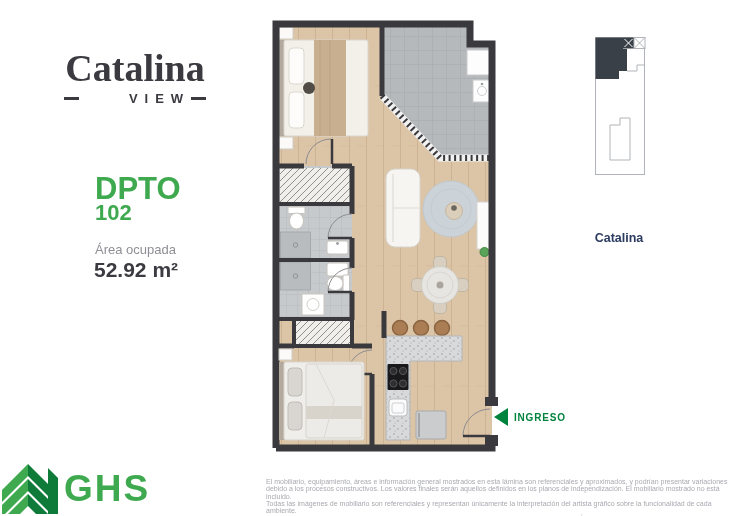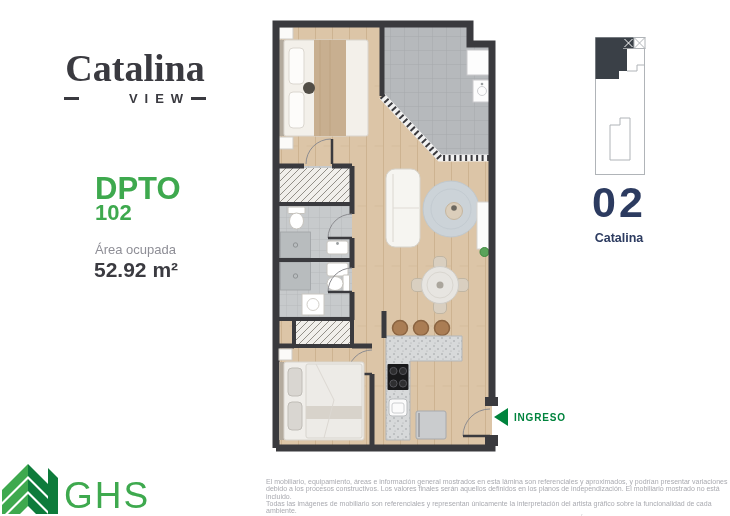--- a/index.html
+++ b/index.html
@@ -28,22 +28,22 @@
 
   
   .plan-wrap{position:absolute;left:264px;top:8px;}
   .entry{position:absolute;left:494px;top:408px;display:flex;align-items:center;gap:6px;}
   .entry-arrow{width:0;height:0;border-top:9px solid transparent;border-bottom:9px solid transparent;
                border-right:14px solid #00833D;}
   .entry-label{color:#00833D;font-size:10px;font-weight:bold;letter-spacing:0.8px;}
 
   
   .ghs{position:absolute;left:-4px;top:452px;display:flex;align-items:flex-end;}
-  .ghs-text{color:#3EA94E;font-size:37px;font-weight:400;letter-spacing:2px;line-height:1;
-            margin-left:4px;margin-bottom:0;}
+  .ghs-text{color:#3EA94E;font-size:37px;font-weight:700;letter-spacing:2px;line-height:1;
+            margin-left:4px;margin-bottom:7px;}
   .disclaimer{position:absolute;left:266px;top:478px;width:462px;font-size:7px;line-height:7.3px;
               color:#a9aab0;}
   .disclaimer .l4{text-align:right;padding-right:24px;margin-top:1px;}
 </style>
 </head>
 <body>
 
 <div class="sheet">
 
   <header class="brand">
@@ -65,21 +65,20 @@
       <rect x="8.5" y="10.5" width="49" height="137" fill="#ffffff" stroke="#b0b4b8" stroke-width="1"></rect>
       <path d="M8.5,10.5 H36 V22 H40 V44 H32 V52 H8.5 Z" fill="#3a4047"></path>
       <rect x="36" y="10.5" width="11" height="11" fill="#3a4047"></rect>
       <path d="M37.5,12 L45.5,20 M45.5,12 L37.5,20" stroke="#ffffff" stroke-width="1"></path>
       <rect x="47" y="10.5" width="11" height="11" fill="#ffffff" stroke="#b0b4b8"></rect>
       <path d="M47,10.5 L58,21.5 M58,10.5 L47,21.5" stroke="#b0b4b8" stroke-width="1"></path>
       <path d="M40,44 H50 V38 H57.5" fill="none" stroke="#b0b4b8" stroke-width="1"></path>
       <path d="M23,98 H33 V91 H43 V133 H23 Z" fill="none" stroke="#b0b4b8" stroke-width="1"></path>
     </svg>
   </div>
-  <div class="rooms-count">02</div>
   <div class="rooms-label">Catalina</div>
 
   <div class="plan-wrap">
     <svg width="248" height="450" viewBox="0 0 248 450">
       <defs>
         <pattern id="wood" width="17" height="60" patternUnits="userSpaceOnUse">
           <rect width="17" height="60" fill="#dcc5a7"></rect>
           <path d="M0.5,0 V60" stroke="#c9ae89" stroke-width="1" opacity="0.75"></path>
           <path d="M8.5,18 H17" stroke="#cdb38f" stroke-width="0.8" opacity="0.6"></path>
         </pattern>

